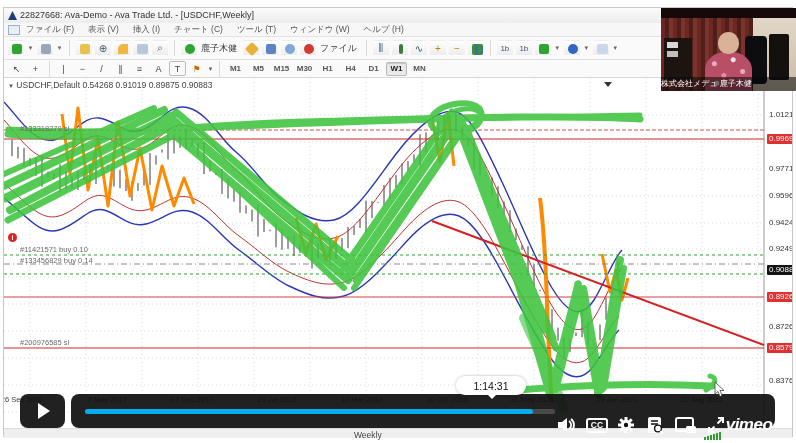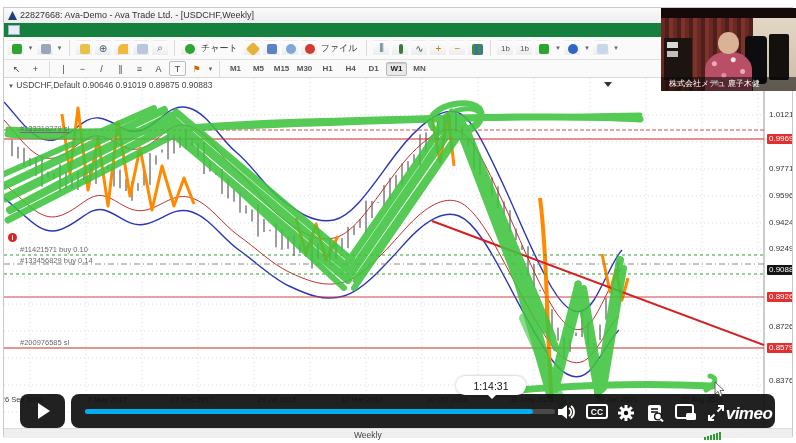--- a/index.html
+++ b/index.html
@@ -1,20 +1,20 @@
 <!DOCTYPE html>
 <html><head>
 <meta charset="utf-8">
 <style>
   html,body{margin:0;padding:0;background:#fff;}
   *{box-sizing:border-box;font-family:"Liberation Sans","DejaVu Sans",sans-serif;}
   .stage{position:relative;width:796px;height:443px;background:#fff;overflow:hidden;}
   .abs{position:absolute;}
   
-  .mt4{left:3px;top:7px;width:790px;height:430px;background:#15803d;border:1px solid #c9c9c9;}
+  .mt4{left:3px;top:7px;width:790px;height:430px;background:#fef9c3;border:1px solid #c9c9c9;}
   .titlebar{left:0;top:0;width:100%;height:15px;background:linear-gradient(#fbfbfb,#ededed);
     font-size:9px;color:#333;line-height:15px;padding-left:16px;white-space:nowrap;}
   .applogo{left:4px;top:3px;width:9px;height:9px;background:#1d3f77;
     clip-path:polygon(50% 0,100% 100%,0 100%);}
   .menubar{left:0;top:15px;width:100%;height:14px;background:#f7f7f7;border-bottom:1px solid #e3e3e3;
     font-size:8.5px;color:#555;display:flex;align-items:center;gap:14px;padding-left:22px;}
   .menuicon{left:4px;top:17px;width:12px;height:10px;border:1px solid #9db0c5;background:#e8eef6;}
   .toolbar1{left:0;top:29px;width:100%;height:23px;background:#fafafa;border-bottom:1px solid #e0e0e0;
     display:flex;align-items:center;gap:3px;padding-left:4px;}
   .toolbar2{left:0;top:52px;width:100%;height:18px;background:#fafafa;border-bottom:1px solid #d8d8d8;
@@ -59,49 +59,58 @@
   .wc-box2{left:6px;top:43px;width:11px;height:6px;background:#bfbfbf;}
   .wc-chair{left:84px;top:28px;width:22px;height:48px;background:#0d0d0f;border-radius:4px;}
   .wc-head{left:57px;top:24px;width:21px;height:22px;border-radius:50% 50% 46% 46%;background:#d9b297;}
   .wc-body{left:44px;top:44px;width:47px;height:39px;border-radius:45% 45% 0 0;background:#b84f66;
     background-image:radial-gradient(circle at 20% 30%,#eba9bd 2px,transparent 3px),
       radial-gradient(circle at 60% 20%,#f4e3e8 2px,transparent 3px),
       radial-gradient(circle at 40% 60%,#e38aa5 2px,transparent 3px),
       radial-gradient(circle at 80% 50%,#eba9bd 2px,transparent 3px),
       radial-gradient(circle at 25% 80%,#f4e3e8 2px,transparent 3px);}
   .wc-caption{left:0;top:69px;width:135px;height:14px;background:rgba(8,8,8,.55);color:#fff;
-    font-size:8px;line-height:14px;padding-left:8px;white-space:nowrap;}
+    font-size:8px;line-height:14px;padding-left:0;white-space:nowrap;}
   
   .playbtn{left:20px;top:394px;width:45px;height:34px;background:rgba(16,16,16,.93);border-radius:8px;
     display:flex;align-items:center;justify-content:center;}
   .tri{width:0;height:0;border-left:12px solid #fff;border-top:8px solid transparent;
     border-bottom:8px solid transparent;margin-left:3px;}
   .controlbar{left:71px;top:394px;width:704px;height:34px;background:rgba(16,16,16,.93);border-radius:8px;}
   .track{left:14px;top:15px;width:470px;height:5px;background:#4a4a4a;border-radius:3px;}
   .fill{left:0;top:0;height:5px;width:448px;background:#00adef;border-radius:3px;}
-  .cbtn{top:10px;height:24px;display:flex;justify-content:center;color:#fff;}
+  .cbtn{top:19px;height:24px;display:flex;align-items:center;justify-content:center;color:#fff;}
   .ccbox{width:22px;height:15px;border:2px solid #fff;border-radius:3px;font-size:8.5px;font-weight:bold;
     display:flex;align-items:center;justify-content:center;color:#fff;}
   .vimeo{font-size:17px;font-weight:bold;font-style:italic;color:#fff;letter-spacing:-.5px;}
   .tooltip{left:456px;top:376px;width:70px;height:19px;background:#fff;border-radius:9px;color:#111;
     font-size:10.5px;display:flex;align-items:center;justify-content:center;box-shadow:0 0 3px rgba(0,0,0,.3);}
   .tooltip:after{content:"";position:absolute;left:32px;top:19px;border:4px solid transparent;border-top-color:#fff;}
 </style>
 </head>
 <body>
 
 <div class="stage">
 
   <div class="abs mt4">
 
     <div class="abs titlebar">
       <div class="abs applogo"></div>
       <span>22827668: Ava-Demo - Ava Trade Ltd. - [USDCHF,Weekly]</span>
     </div>
 
+    <div class="abs menubar">
+      <span>ファイル (F)</span>
+      <span>表示 (V)</span>
+      <span>挿入 (I)</span>
+      <span>チャート (C)</span>
+      <span>ツール (T)</span>
+      <span>ウィンドウ (W)</span>
+      <span>ヘルプ (H)</span>
+    </div>
     <div class="abs menuicon"></div>
 
     <div class="abs toolbar1">
       <span class="ico">
           <span class="chip" style="background:#2ea52e;"></span>
         </span>
       <span class="caret">▾</span>
       <span class="ico">
           <span class="chip" style="background:#9aa7b8;"></span>
         </span>
@@ -119,21 +128,21 @@
       <span class="ico">
           <span class="chip" style="background:#b9c7dc;width:11px;"></span>
         </span>
       <span class="ico">
           <span class="gl">⌕</span>
         </span>
       <span class="sep"></span>
       <span class="ico">
           <span class="chip" style="background:#2ea52e;border-radius:50%;"></span>
         </span>
-      <span class="lbl">チャート</span>
+      <span class="lbl">鹿子木健</span>
       <span class="ico">
           <span class="chip" style="background:#e8b23a;transform:rotate(45deg);"></span>
         </span>
       <span class="ico">
           <span class="chip" style="background:#5b84c4;"></span>
         </span>
       <span class="ico">
           <span class="chip" style="background:#7fa8d8;border-radius:50%;"></span>
         </span>
       <span class="ico">
@@ -400,26 +409,26 @@
           <path d="M520,240 L560,330" stroke-width="10" opacity="0.7"></path>
           <path d="M488,314 C560,308 630,304 708,308" stroke-width="7"></path>
           <path d="M702,312 C712,306 714,300 706,298" stroke-width="5"></path>
         </g>
         <path d="M600,4 L608,4 L604,9 Z" fill="#333"></path>
       </svg>
 
       <div class="abs symline">
         <span style="font-size:6px;color:#555;">▼</span>
         <span>USDCHF,Default</span>
-        <span>0.90646 0.91019 0.89875 0.90883</span>
+        <span>0.54268 0.91019 0.89875 0.90883</span>
       </div>
 
       <div class="abs info-dot">i</div>
 
-      <div class="abs trade-label" style="left:16px;top:46px;text-decoration:underline;">#133318279 sl</div>
+      <div class="abs trade-label" style="left:16px;top:46px;">#133318279 sl</div>
       <div class="abs trade-label" style="left:16px;top:167px;">#11421571 buy 0.10</div>
       <div class="abs trade-label" style="left:16px;top:178px;">#133456829 buy 0.14</div>
       <div class="abs trade-label" style="left:16px;top:260px;">#200976585 sl</div>
 
       <div class="abs axis-label" style="top:32px;">1.01215</div>
       <div class="abs axis-label red" style="top:56px;">0.99691</div>
       <div class="abs axis-label" style="top:86px;">0.97715</div>
       <div class="abs axis-label" style="top:113px;">0.95965</div>
       <div class="abs axis-label" style="top:140px;">0.94240</div>
       <div class="abs axis-label" style="top:166px;">0.92490</div>

